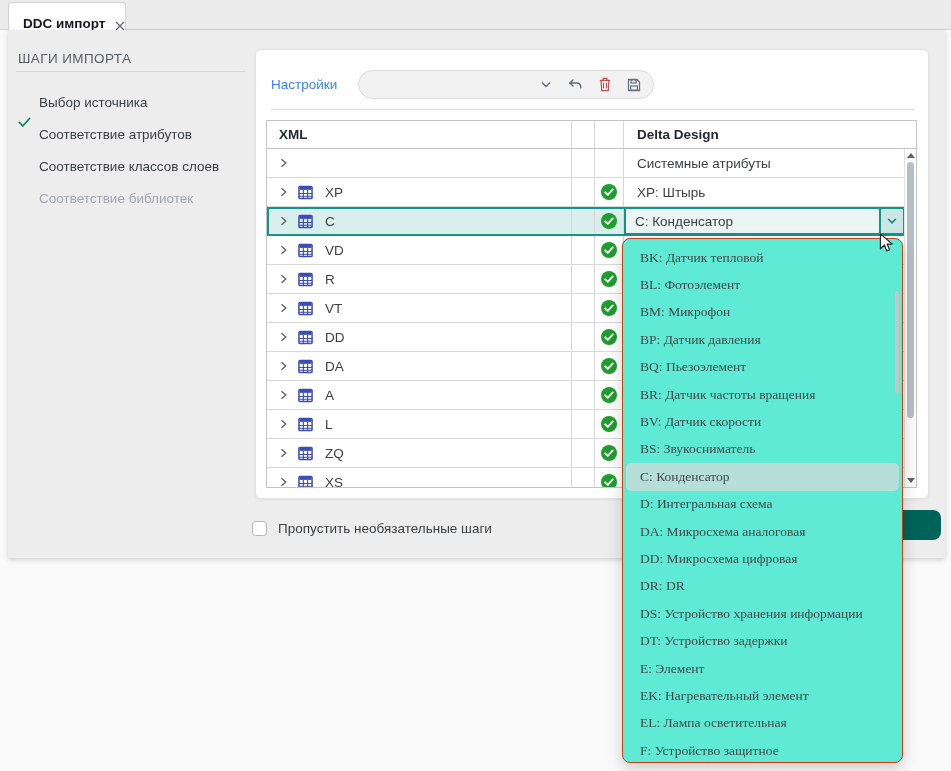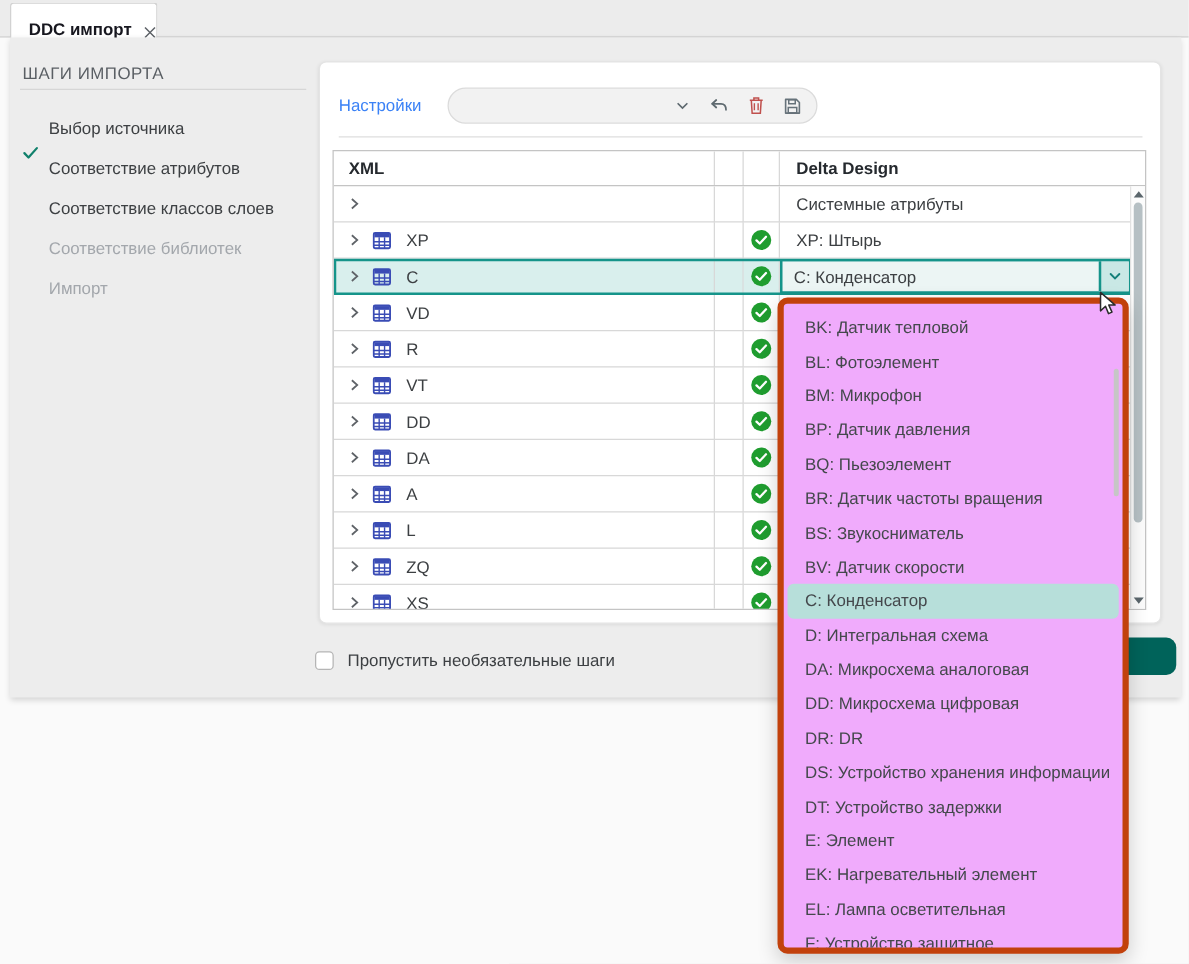--- a/index.html
+++ b/index.html
@@ -61,21 +61,21 @@
   .tri-up { width:0; height:0; border-left:4px solid transparent; border-right:4px solid transparent; border-bottom:5px solid #5b666c; margin-top:4px; }
   .tri-down { width:0; height:0; border-left:4px solid transparent; border-right:4px solid transparent; border-top:5px solid #5b666c; margin-bottom:4px; margin-top:auto; }
   .vthumb { width:7px; height:256px; background:#b6c0c4; border-radius:4px; margin-top:4px; }
 
   
   .skip-checkbox { position:absolute; left:244px; top:491px; width:15px; height:15px; background:#fff; border:1.5px solid #b5b5b5; border-radius:3.5px; cursor:pointer; }
   .skip-label { position:absolute; left:270px; top:491px; color:#3d4043; }
   .next-button { position:absolute; left:860px; top:480px; width:73px; height:30px; background:#00635a; border-radius:8px; border:none; cursor:pointer; z-index:3; }
 
   
-  .popup { position:absolute; left:622px; top:238px; width:281px; height:525px; background:#f0abfc; border:5px solid #c2410c; border-radius:8px; box-shadow:0 6px 16px rgba(0,0,0,.18); z-index:20; padding:5px 0; overflow:hidden; }
+  .popup { position:absolute; left:622px; top:238px; width:281px; height:525px; background:#5eead4; border:1px solid #c2410c; border-radius:8px; box-shadow:0 6px 16px rgba(0,0,0,.18); z-index:20; padding:5px 0; overflow:hidden;font-family:Liberation Serif, serif; }
   .dd-item { height:27.4px; display:flex; align-items:center; padding-left:17px; color:#44484c; cursor:pointer; white-space:nowrap; }
   .dd-item.selected { background:#b7dfda; border-radius:5px; margin:0 3px; padding-left:14px; }
   .dd-thumb { position:absolute; right:3px; top:52px; width:4px; height:102px; background:#c6c6c6; border-radius:2px; }
 
   .cursor { position:absolute; left:879px; top:233px; z-index:50; pointer-events:none; }
 </style>
 </head>
 <body>
 
 <div class="page">
@@ -120,28 +120,20 @@
     </span>
     <span class="step-label">Соответствие классов слоев</span>
   </div>
         <div class="step disabled">
     <span class="chk" style="visibility: hidden;">
       <svg width="13" height="11" viewBox="0 0 13 11">
               <path d="M1.5 5.5 L4.8 9 L11.5 1.5" fill="none" stroke="#11816c" stroke-width="1.8" stroke-linecap="round" stroke-linejoin="round"></path>
             </svg>
     </span>
     <span class="step-label">Соответствие библиотек</span>
-  </div>
-        <div class="step disabled">
-    <span class="chk" style="visibility: hidden;">
-      <svg width="13" height="11" viewBox="0 0 13 11">
-              <path d="M1.5 5.5 L4.8 9 L11.5 1.5" fill="none" stroke="#11816c" stroke-width="1.8" stroke-linecap="round" stroke-linejoin="round"></path>
-            </svg>
-    </span>
-    <span class="step-label">Импорт</span>
   </div>
       </div>
 
     <div class="card">
       <div class="settings-label">Настройки</div>
       <div class="settings-pill">
         <span class="pill-icon" style="margin-right:auto; width:220px;"></span>
         <span class="pill-icon">
           <svg width="12" height="12" viewBox="0 0 12 12">
               <path d="M2.5 4 L6 7.5 L9.5 4" fill="none" stroke="#5f6a70" stroke-width="1.4" stroke-linecap="round"></path>
@@ -559,24 +551,24 @@
         <div class="dd-item">
     <span>BP: Датчик давления</span>
   </div>
         <div class="dd-item">
     <span>BQ: Пьезоэлемент</span>
   </div>
         <div class="dd-item">
     <span>BR: Датчик частоты вращения</span>
   </div>
         <div class="dd-item">
+    <span>BV: Датчик скорости</span>
+  </div>
+        <div class="dd-item">
     <span>BS: Звукосниматель</span>
-  </div>
-        <div class="dd-item">
-    <span>BV: Датчик скорости</span>
   </div>
         <div class="dd-item selected">
     <span>C: Конденсатор</span>
   </div>
         <div class="dd-item">
     <span>D: Интегральная схема</span>
   </div>
         <div class="dd-item">
     <span>DA: Микросхема аналоговая</span>
   </div>

